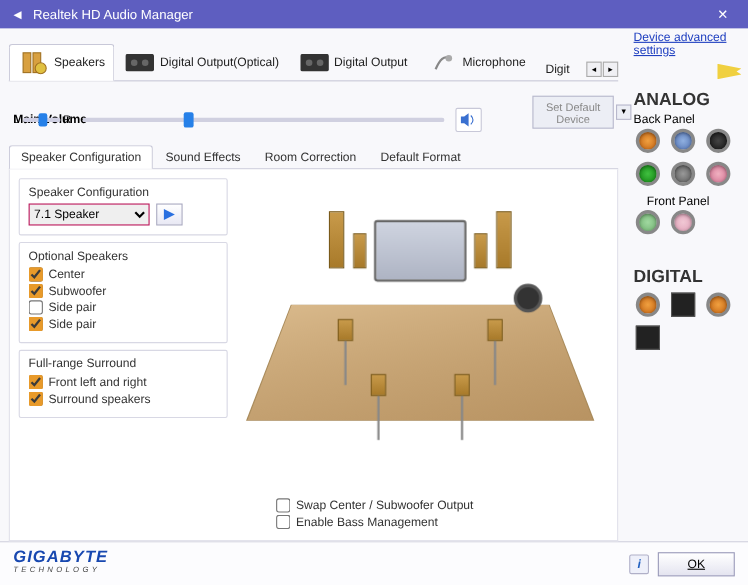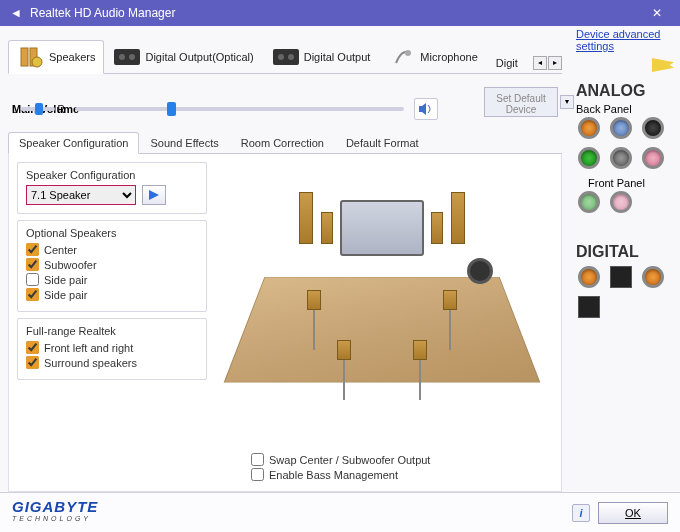--- a/index.html
+++ b/index.html
@@ -200,21 +200,21 @@
           <label class="cb">
               <input type="checkbox" style="">
               <span>Side pair</span>
             </label>
           <label class="cb">
               <input type="checkbox" checked="" style="">
               <span>Side pair</span>
             </label>
         </div>
         <div class="group">
-          <div class="group-title">Full-range Realtek</div>
+          <div class="group-title">Full-range Surround</div>
           <label class="cb">
               <input type="checkbox" checked="" style="">
               <span>Front left and right</span>
             </label>
           <label class="cb">
               <input type="checkbox" checked="" style="">
               <span>Surround speakers</span>
             </label>
         </div>
       </div>

